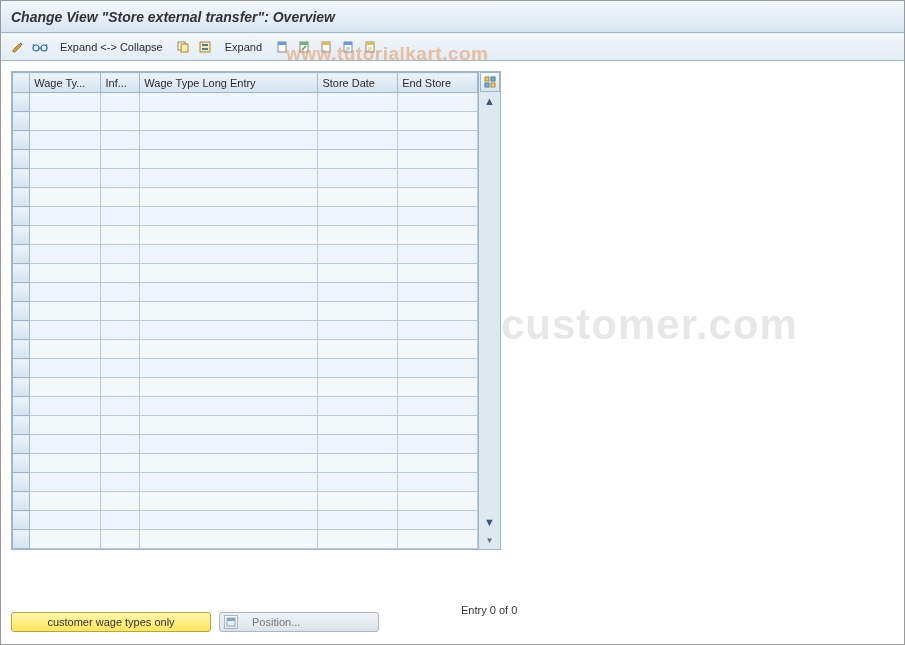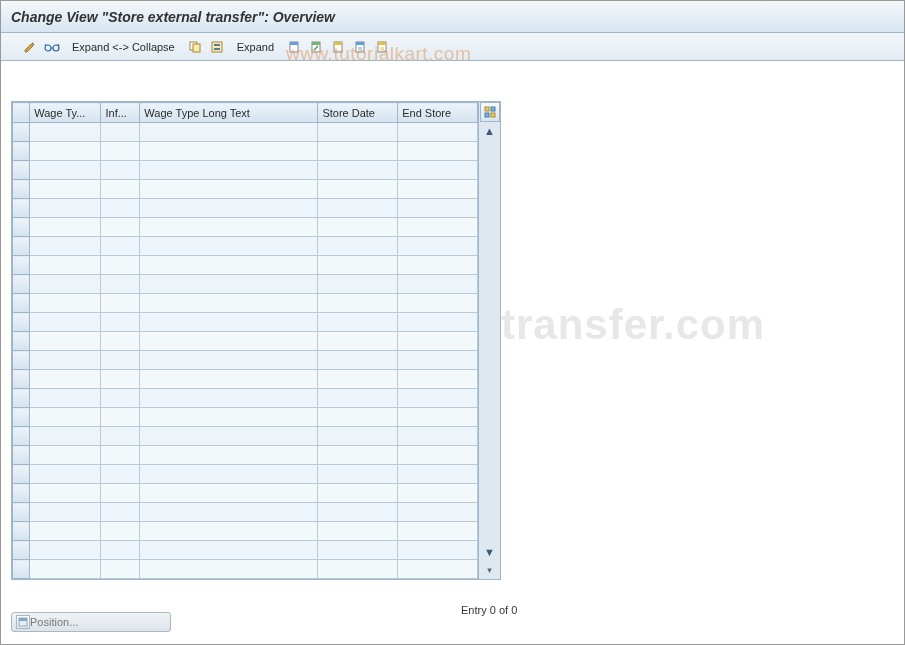--- a/index.html
+++ b/index.html
@@ -26,21 +26,21 @@
     font-size: 14px;
     font-style: italic;
     font-weight: bold;
     color: #333;
   }
   .toolbar {
     background: linear-gradient(to bottom, #f2f6fa, #e3ecf4);
     height: 28px;
     display: flex;
     align-items: center;
-    padding: 0 20px;
+    padding: 0 8px;
     border-bottom: 1px solid #9fb6c8;
     gap: 4px;
   }
   .tb-icon {
     width: 18px;
     height: 18px;
     display: inline-flex;
     align-items: center;
     justify-content: center;
     cursor: pointer;
@@ -53,21 +53,21 @@
     border: 1px solid transparent;
     border-radius: 2px;
     color: #2b2b2b;
   }
 
   .watermark {
     position: absolute;
     top: 42px;
     left: 285px;
     font-size: 19px;
-    font-weight: normal;
+    font-weight: bold;
     color: rgba(226,158,102,0.6);
     letter-spacing: 0.5px;
     pointer-events: none;
     z-index: 50;
   }
   .watermark2 {
     position: absolute;
     top: 300px;
     left: 500px;
     font-size: 42px;
@@ -81,21 +81,20 @@
 
   .content {
     padding: 10px;
     position: relative;
   }
   .grid-wrap {
     display: flex;
     width: 490px;
     border: 1px solid #9fb6c8;
     background: #e8f0f6;
-    margin-top: 30px;
   }
   .grid {
     border-collapse: collapse;
     width: 468px;
     table-layout: fixed;
   }
   .grid th {
     background: linear-gradient(to bottom, #ecf3f9, #d4e3ef);
     border: 1px solid #9fb6c8;
     height: 20px;
@@ -168,21 +167,21 @@
     border: 1px solid #a9b8c4;
     border-radius: 3px;
     padding: 2px 10px 2px 4px;
     font-size: 11px;
     color: #777;
     cursor: pointer;
     min-width: 160px;
     text-align: left;
     display: inline-flex;
     align-items: center;
-    gap: 0;
+    gap: 14px;
   }
   .btn-grey .mini-icon {
     width: 14px; height: 14px;
     border: 1px solid #a9b8c4;
     background: linear-gradient(to bottom,#fff,#dfe7ed);
     display: inline-flex; align-items:center; justify-content:center;
   }
   .entry-text {
     position: absolute;
     bottom: 28px;
@@ -255,39 +254,39 @@
   <span class="tb-icon">
     <svg width="14" height="14">
         <rect x="3" y="2" width="8" height="10" fill="#fff" stroke="#888"></rect>
         <rect x="3" y="2" width="8" height="3" fill="#e0c04a"></rect>
         <rect x="5" y="7" width="4" height="3" fill="#f0e0a0"></rect>
       </svg>
   </span>
 </div>
 
 <div class="watermark">www.tutorialkart.com</div>
-<div class="watermark2">transfer.com</div>
+<div class="watermark2">customer.com</div>
 
 <div class="content">
   <div class="grid-wrap">
     <table class="grid">
       <colgroup>
         <col style="width:16px">
         <col style="width:66px">
         <col style="width:36px">
         <col style="width:165px">
         <col style="width:74px">
         <col style="width:74px">
       </colgroup>
       <thead>
         <tr>
           <th class="rowhead"></th>
           <th>Wage Ty...</th>
           <th>Inf...</th>
-          <th>Wage Type Long Text</th>
+          <th>Wage Type Long Entry</th>
           <th>Store Date</th>
           <th>End Store</th>
         </tr>
       </thead>
       <tbody id="grid-body">
           <tr>
             <td class="rowhead"></td>
             <td></td>
             <td></td>
             <td></td>
@@ -494,20 +493,21 @@
       </div>
       <div>
         <div class="scroll-arrow">▼</div>
         <div class="scroll-arrow" style="font-size:9px;color:#666">▾</div>
       </div>
     </div>
   </div>
 </div>
 
 <div class="footer">
+  <button class="btn-yellow">customer wage types only</button>
   <button class="btn-grey">
     <span class="mini-icon">
       <svg width="10" height="10">
           <rect x="1" y="1" width="8" height="8" fill="#e8eef3" stroke="#96a8b6"></rect>
           <rect x="1" y="1" width="8" height="3" fill="#7fa8c8"></rect>
         </svg>
     </span>
     <span>Position...</span>
   </button>
 </div>

